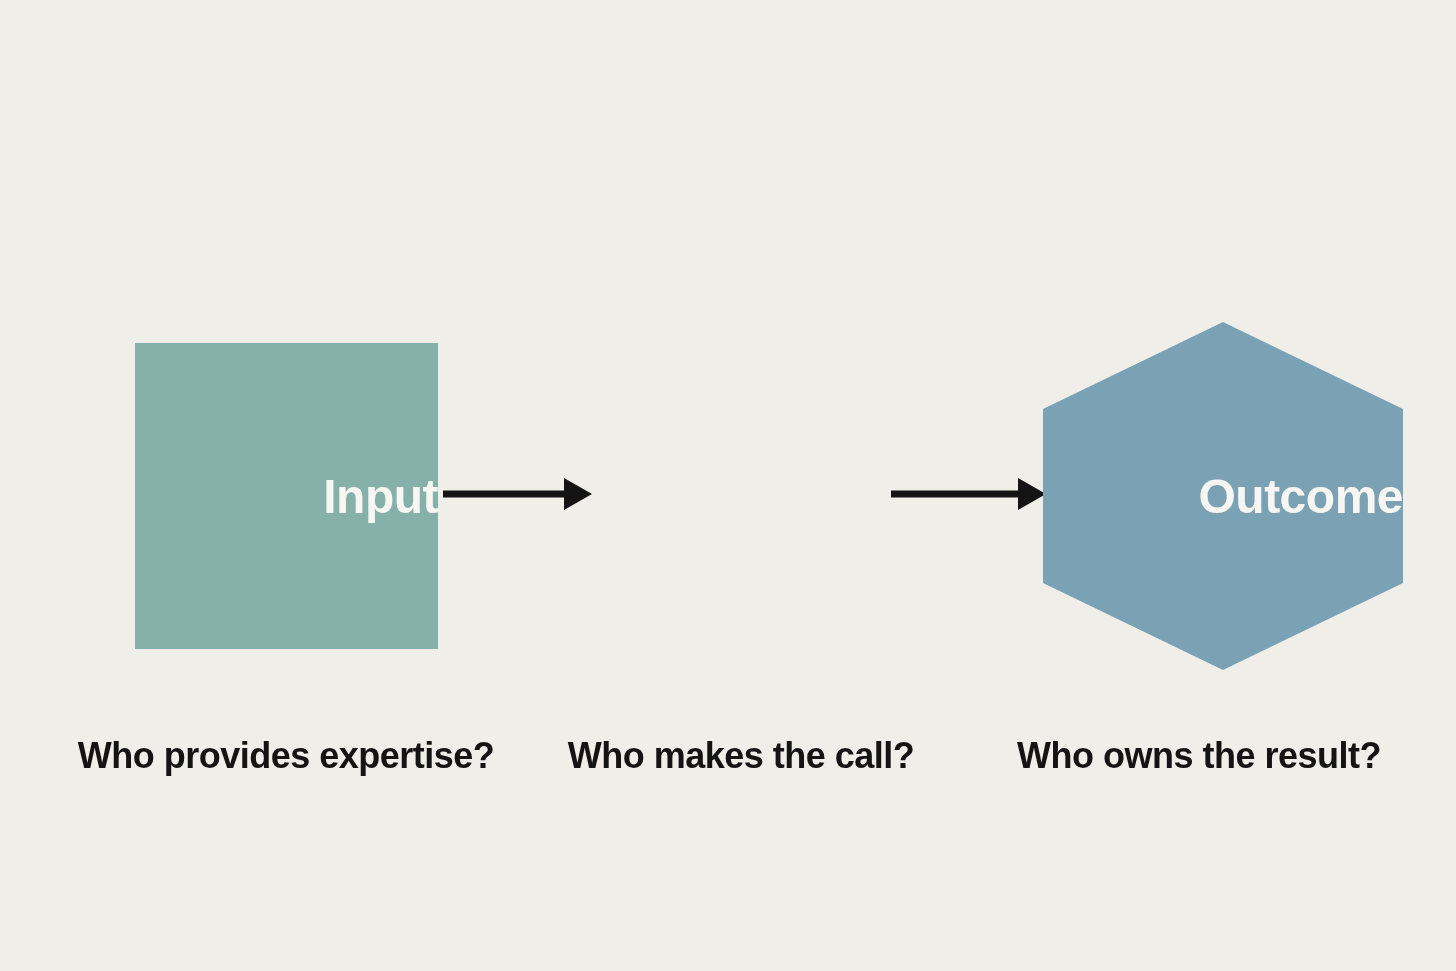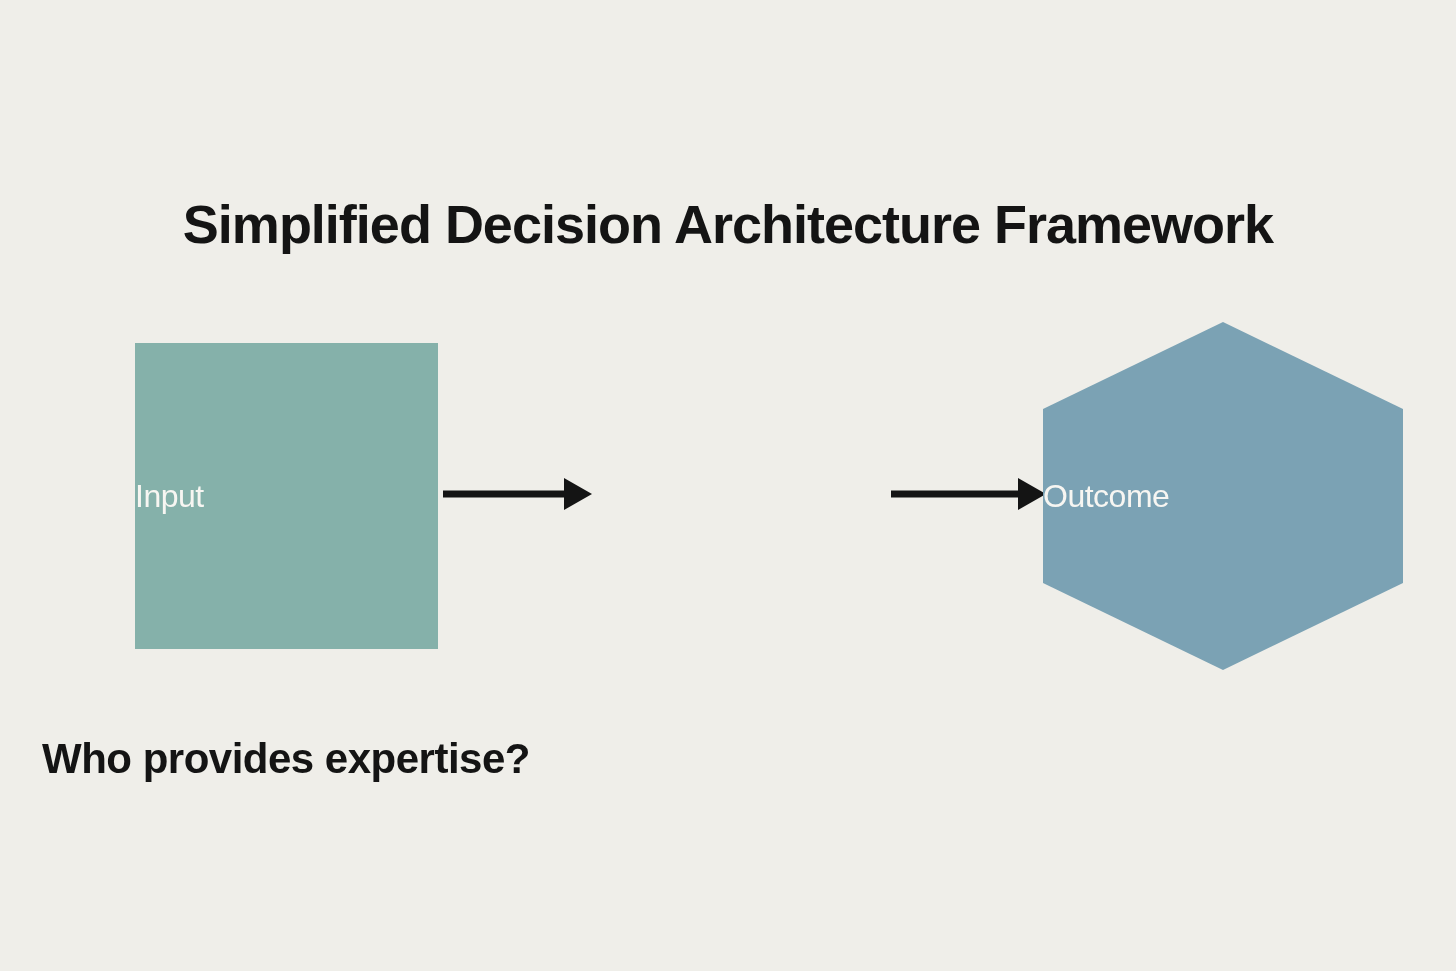--- a/index.html
+++ b/index.html
@@ -24,24 +24,24 @@
     text-align: center;
     font-size: 54px;
     font-weight: 700;
     letter-spacing: -1px;
     color: #141414;
   }
   .node {
     position: absolute;
     display: flex;
     align-items: center;
-    justify-content: flex-start;
+    justify-content: flex-end;
     color: #f7f6f2;
-    font-size: 32px;
-    font-weight: 400;
+    font-size: 48px;
+    font-weight: 700;
     letter-spacing: -0.5px;
   }
   .node-square {
     left: 135px;
     top: 343px;
     width: 303px;
     height: 306px;
     background: #85b1aa;
   }
   .node-circle {
@@ -72,35 +72,34 @@
     stroke-width: 7;
   }
   .arrows polygon {
     fill: #141414;
   }
   .question {
     position: absolute;
     top: 735px;
     transform: translateX(-50%);
     white-space: nowrap;
-    font-size: 42px;
+    font-size: 36px;
     font-weight: 700;
     letter-spacing: -0.5px;
     color: #141414;
   }
   .q1 { left: 286px; }
   .q2 { left: 741px; }
   .q3 { left: 1199px; }
 </style>
 </head>
 <body>
 
 <div class="canvas">
 
-  <h1 class="title">Simplified Decision Architecture Framework</h1>
 
   <svg class="arrows" viewBox="0 0 1456 971" xmlns="http://www.w3.org/2000/svg">
     <g>
       <line x1="443" y1="494" x2="566" y2="494"></line>
       <polygon points="564,478 592,494 564,510"></polygon>
     </g>
     <g>
       <line x1="891" y1="494" x2="1020" y2="494"></line>
       <polygon points="1018,478 1046,494 1018,510"></polygon>
     </g>
@@ -110,15 +109,17 @@
     <span>Input</span>
   </div>
 
 
   <div class="node node-hexagon">
     <span>Outcome</span>
   </div>
 
   <div class="question q1">Who provides expertise?</div>
 
+  <div class="question q2">Who makes the call?</div>
 
+  <div class="question q3">Who owns the result?</div>
 
 </div>
 
 </body></html>

